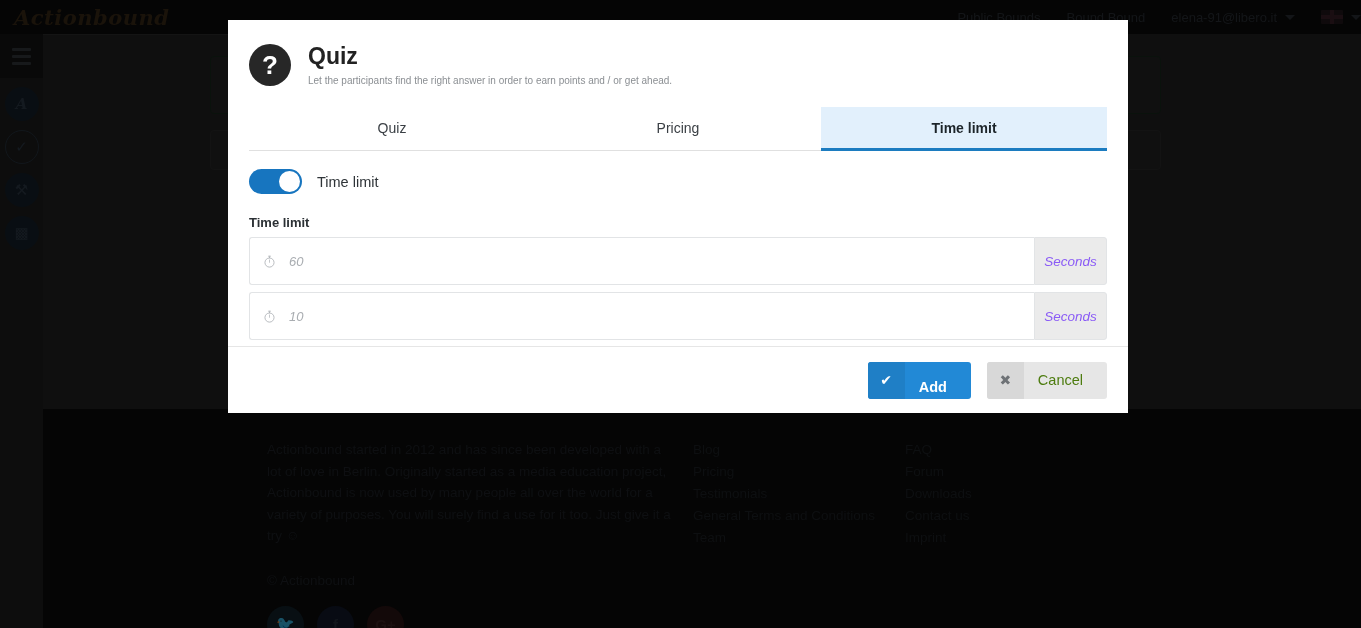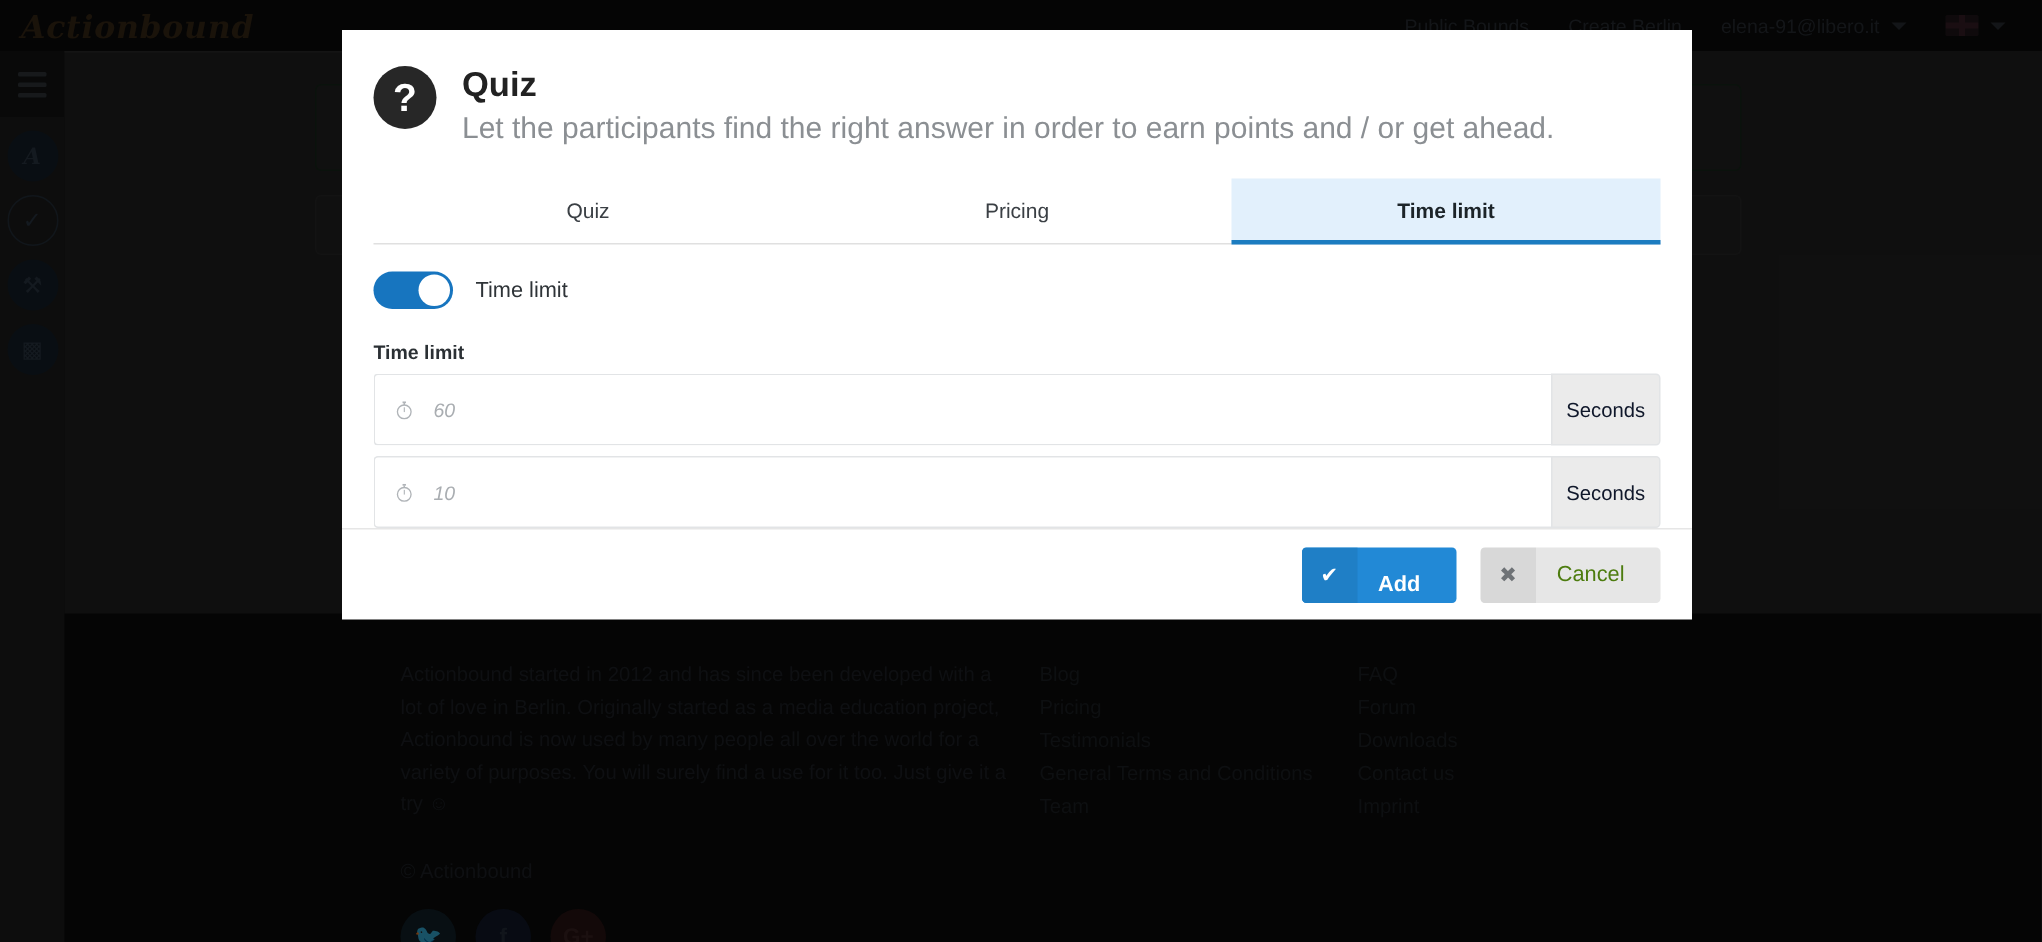--- a/index.html
+++ b/index.html
@@ -20,21 +20,21 @@
   }
   .brand {
     margin-left: 14px;
     font-family: "DejaVu Serif", serif;
     font-style: italic; font-weight: bold;
     font-size: 21px; color: #3a2a18;
     letter-spacing: .5px;
   }
   .nav-right {
     margin-left: auto; display: flex; align-items: center;
-    gap: 26px; padding-right: 24px;
+    gap: 26px; padding-right: 0;
   }
   .nav-link { font-size: 13px; color: #2b3036; white-space: nowrap; }
   .nav-user { display: flex; align-items: center; gap: 8px; }
   .caret {
     width: 0; height: 0;
     border-left: 5px solid transparent; border-right: 5px solid transparent;
     border-top: 5px solid #2b3036;
   }
   .flag {
     width: 22px; height: 14px; background: #22181c;
@@ -112,21 +112,21 @@
   }
   .modal-head { padding: 22px 22px 0 21px; display: flex; gap: 17px; }
   .q-badge {
     width: 42px; height: 42px; border-radius: 50%;
     background: #272727; color: #fff;
     font-size: 26px; font-weight: bold;
     display: flex; align-items: center; justify-content: center;
     flex: 0 0 auto; margin-top: 2px;
   }
   .modal-title { font-size: 23px; font-weight: bold; color: #222; line-height: 28px; }
-  .modal-sub { font-size: 20px; color: #8b8f93; margin-top: 5px; }
+  .modal-sub { font-size: 10px; color: #8b8f93; margin-top: 5px; }
 
   .tabs {
     margin: 21px 21px 0 21px;
     display: flex; border-bottom: 1px solid #e0e0e0;
   }
   .tab {
     flex: 1; text-align: center; font-size: 14px; color: #3a3f44;
     padding: 13px 0 12px; cursor: pointer; background: transparent;
     margin-bottom: -1px;
   }
@@ -164,21 +164,21 @@
     display: flex; align-items: center; padding-left: 13px; gap: 13px;
   }
   .stopwatch {
     width: 13px; height: 13px; flex: 0 0 auto;
   }
   .ph { font-size: 13px; font-style: italic; color: #a9adb1; }
   .addon {
     width: 73px; background: #ebebeb; border: 1px solid #e2e4e6;
     border-radius: 0 3px 3px 0;
     display: flex; align-items: center; justify-content: center;
-    font-size: 13.5px; color: #0f172a; cursor: pointer;
+    font-size: 13.5px; color: #8b5cf6; cursor: pointer; font-style: italic;
   }
 
   .modal-foot {
     border-top: 1px solid #e6e6e6; height: 67px;
     display: flex; align-items: center; justify-content: flex-end;
     gap: 16px; padding-right: 21px;
   }
   .btn {
     height: 37px; display: flex; align-items: center;
     border-radius: 3px; overflow: hidden; cursor: pointer; border: none;
@@ -198,21 +198,21 @@
 </style>
 </head>
 <body>
 
 <div id="page">
 
   <div class="navbar">
     <div class="brand">Actionbound</div>
     <div class="nav-right">
       <span class="nav-link">Public Bounds</span>
-      <span class="nav-link">Create Berlin</span>
+      <span class="nav-link">Bound Bound</span>
       <span class="nav-user">
         <span class="nav-link">elena-91@libero.it</span>
         <span class="caret"></span>
       </span>
       <span class="nav-user">
         <span class="flag"></span>
         <span class="caret"></span>
       </span>
     </div>
   </div>

